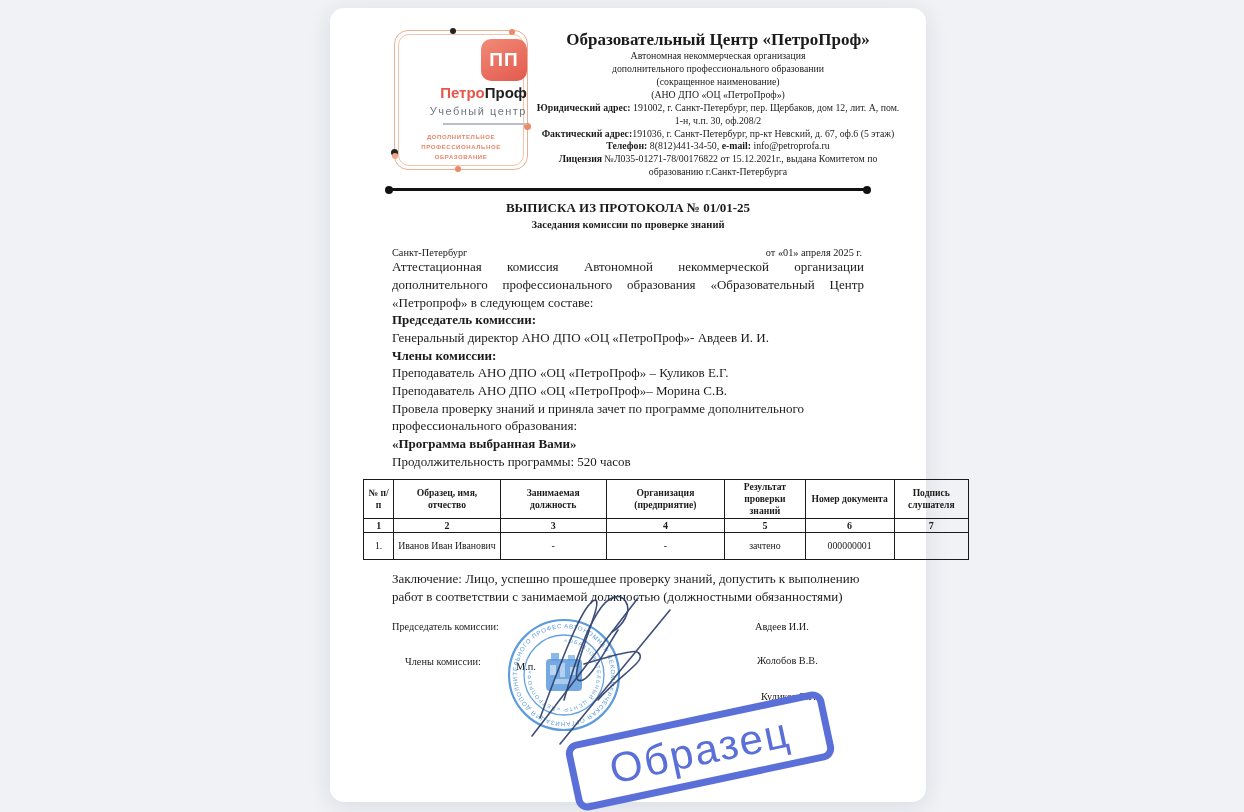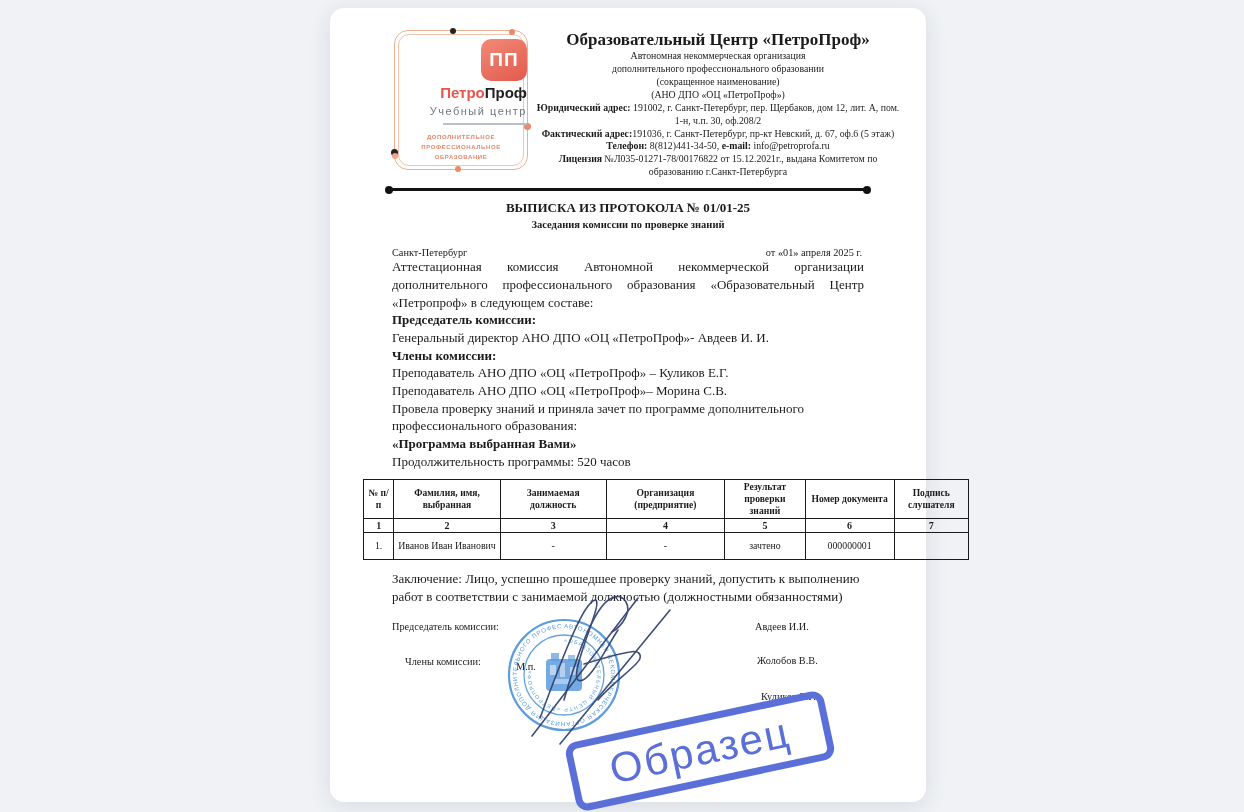--- a/index.html
+++ b/index.html
@@ -137,21 +137,21 @@
           <col style="width:17.6%">
           <col style="width:17.5%">
           <col style="width:19.6%">
         <col style="width:13.3%">
           <col style="width:14.7%">
           <col style="width:12.3%">
       </colgroup>
       <tbody>
           <tr>
         <th>№ п/п</th>
-        <th>Фамилия, имя, выбранная</th>
+        <th>Образец, имя, отчество</th>
         <th>Занимаемая должность</th>
         <th>Организация (предприятие)</th>
         <th>Результат проверки знаний</th>
         <th>Номер документа</th>
         <th>Подпись слушателя</th>
       </tr>
       <tr class="numrow">
         <td>1</td>
         <td>2</td>
         <td>3</td>

